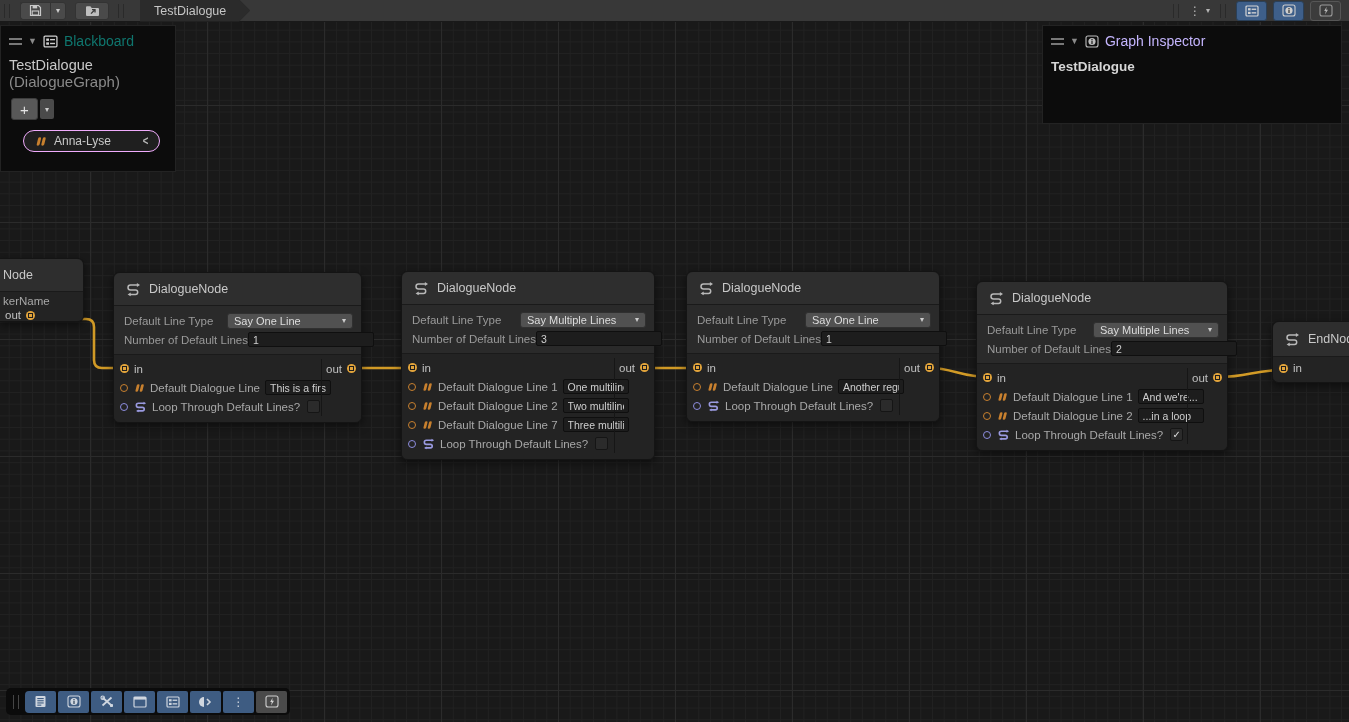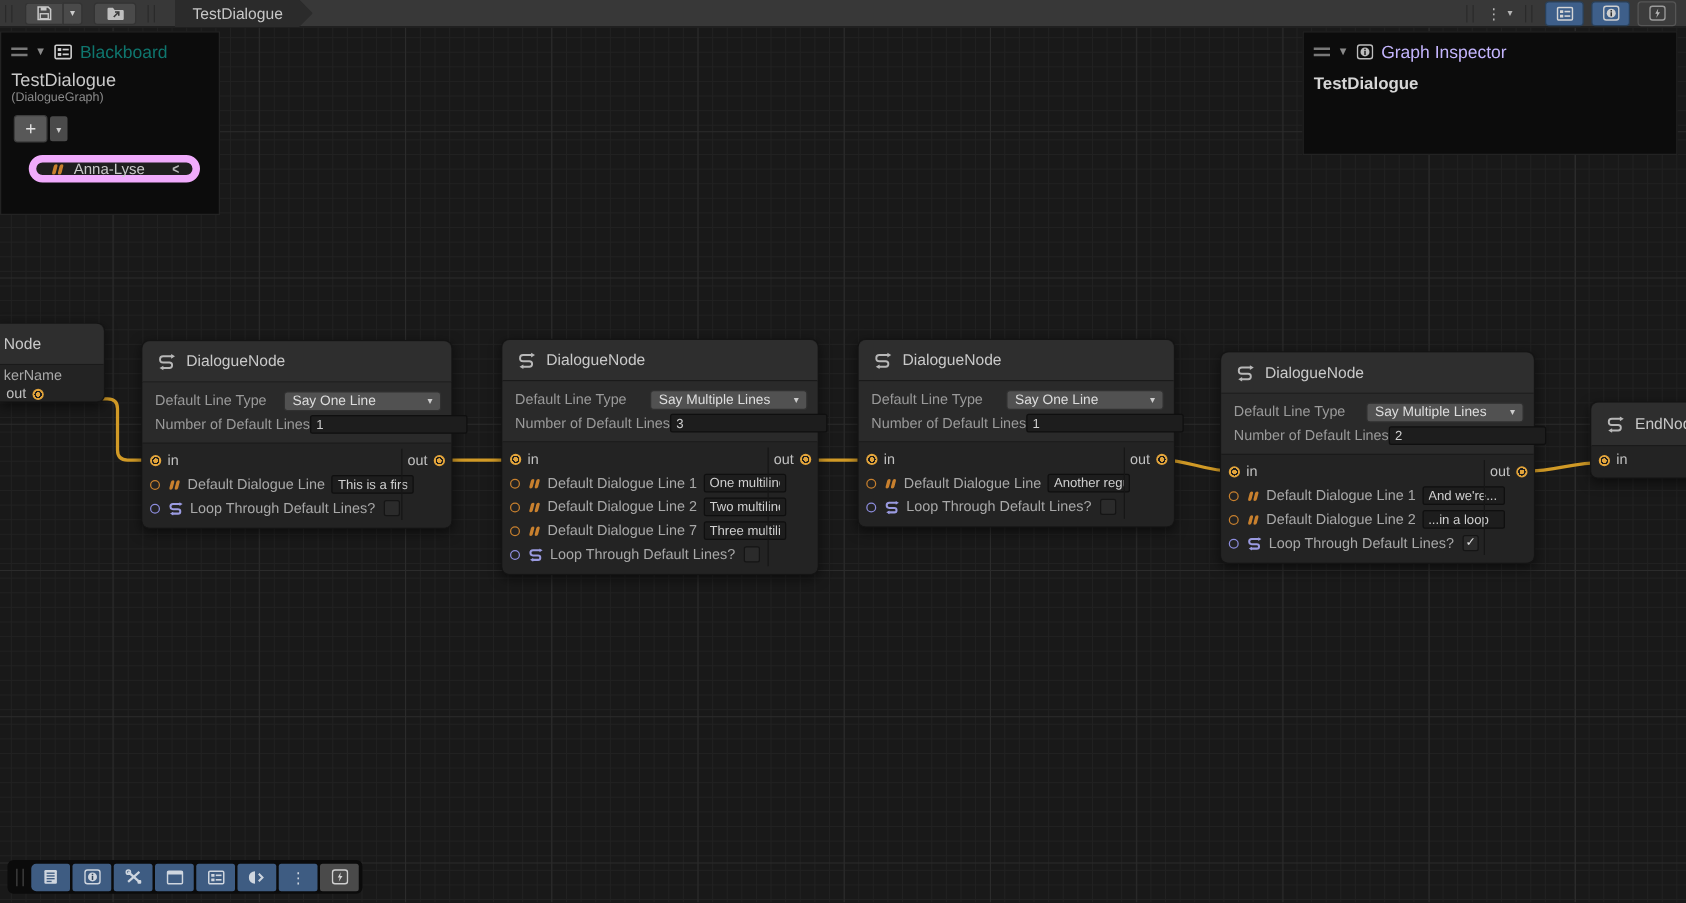--- a/index.html
+++ b/index.html
@@ -60,33 +60,33 @@
   .sqbtn.active { background:#3E5F8A; border:1px solid #2a4059; }
   .sqbtn.plain  { background:#3c3c3c; border:1px solid #565656; }
 
   
   .panel { position:absolute; background:#0c0c0c; border:1px solid #232323; z-index:20; }
   .panel-header { display:flex; align-items:center; gap:6px; padding:7px 8px 4px 8px; }
   .hgrip { width:13px; height:7px; border-top:2px solid #787878; border-bottom:2px solid #787878; }
   .collapse-arrow { font-size:9px; color:#8a8a8a; }
   .panel-title { font-size:14px; color:#aaa; }
   .bb-graph-name { font-size:14.5px; color:#c9c9c9; padding:4px 8px 0 8px; }
-  .bb-graph-type { font-size:10px; color:#8a8a8a; padding:0 8px; }
+  .bb-graph-type { font-size:15px; color:#8a8a8a; padding:0 8px; }
   .bb-addrow { display:flex; align-items:center; padding:8px 8px 0 10px; }
   .plus-btn {
     width:27px; height:22px; background:#585858; border-radius:3px; border:1px solid #3d3d3d;
     color:#e3e3e3; font-size:15px; display:flex; align-items:center; justify-content:center;
   }
   .plus-dd {
     width:14px; height:20px; background:#4a4a4a; border-radius:2px; margin-left:2px;
     display:flex; align-items:center; justify-content:center; font-size:8px; color:#ccc;
   }
   .bb-pill {
     margin:10px 0 0 22px; width:137px; height:22px;
-    border:6px solid #f0abfc; border-radius:11px; background:#1f1f1f;
+    border:1px solid #f0abfc; border-radius:11px; background:#1f1f1f;
     display:flex; align-items:center; gap:7px; padding:0 10px;
   }
   .bb-pill-name { font-size:12px; color:#c9c9c9; }
   .bb-pill-collapse { margin-left:auto; color:#b8b8b8; font-weight:bold; font-size:12px; transform:scaleX(.8); }
   .gi-graph-name { font-size:13.5px; font-weight:700; color:#d6d6d6; padding:6px 8px; }
 
   
   .gnode {
     position:absolute; background:#232323; border:1px solid #141414; border-radius:6px;
     box-shadow:0 3px 9px rgba(0,0,0,.5); z-index:10; font-size:11.5px;

